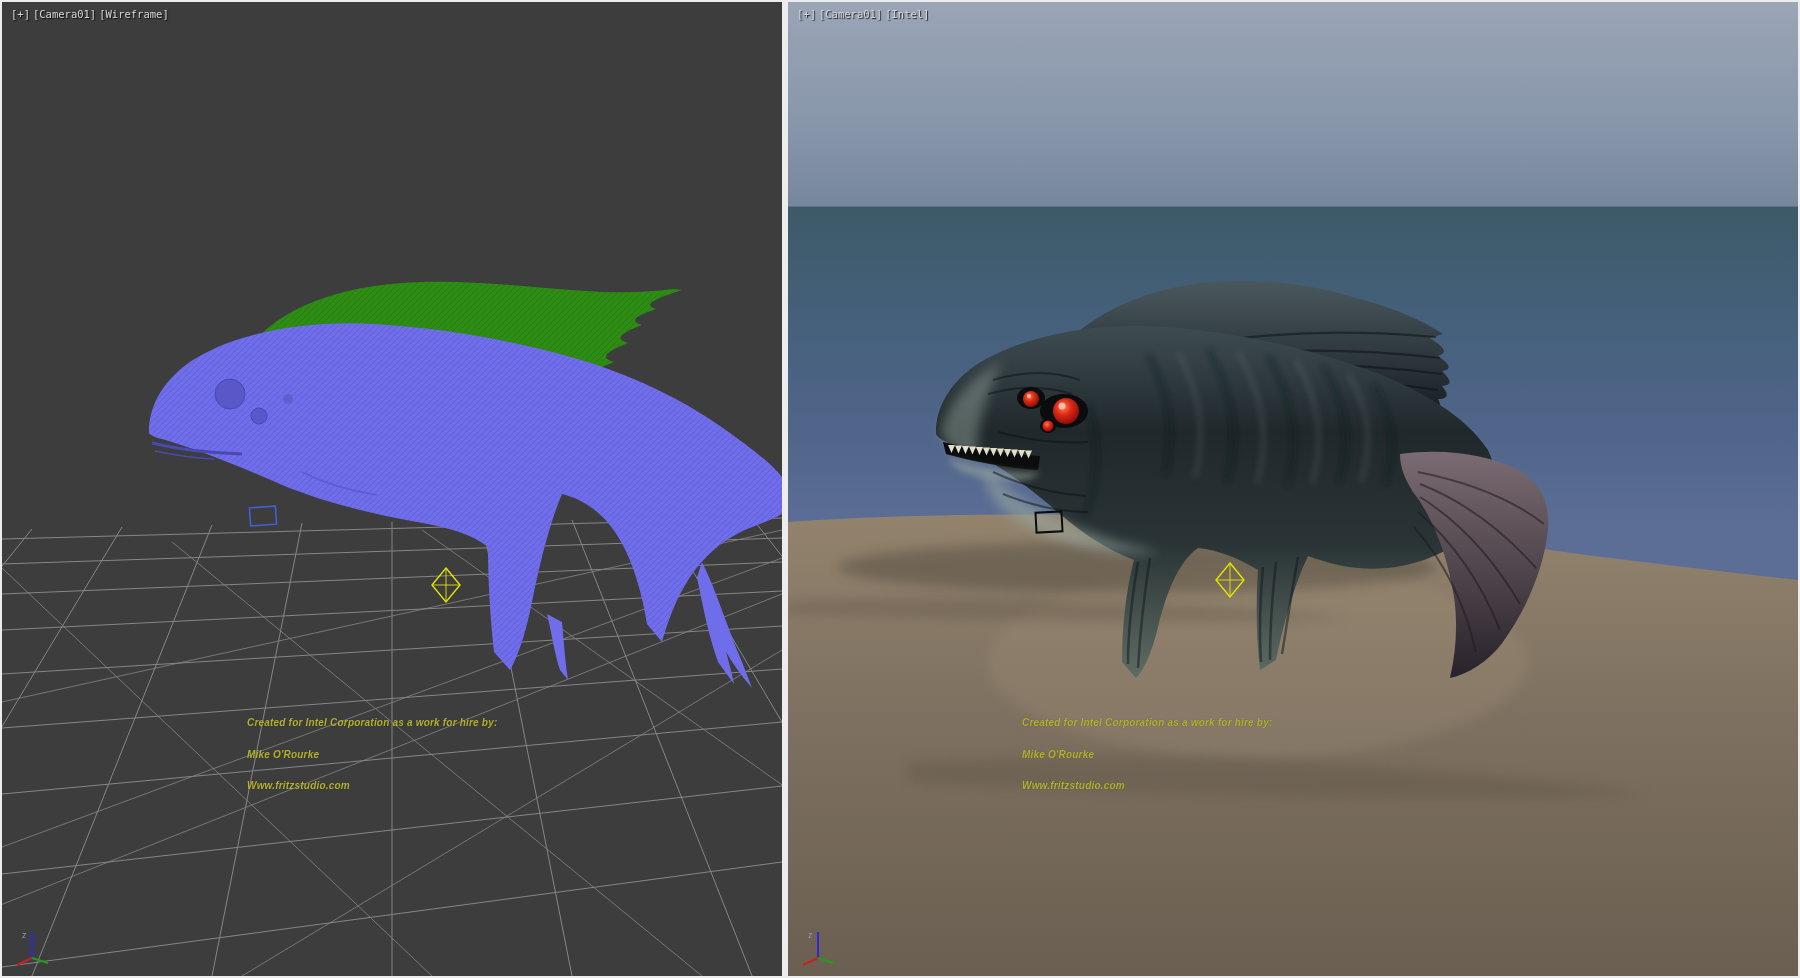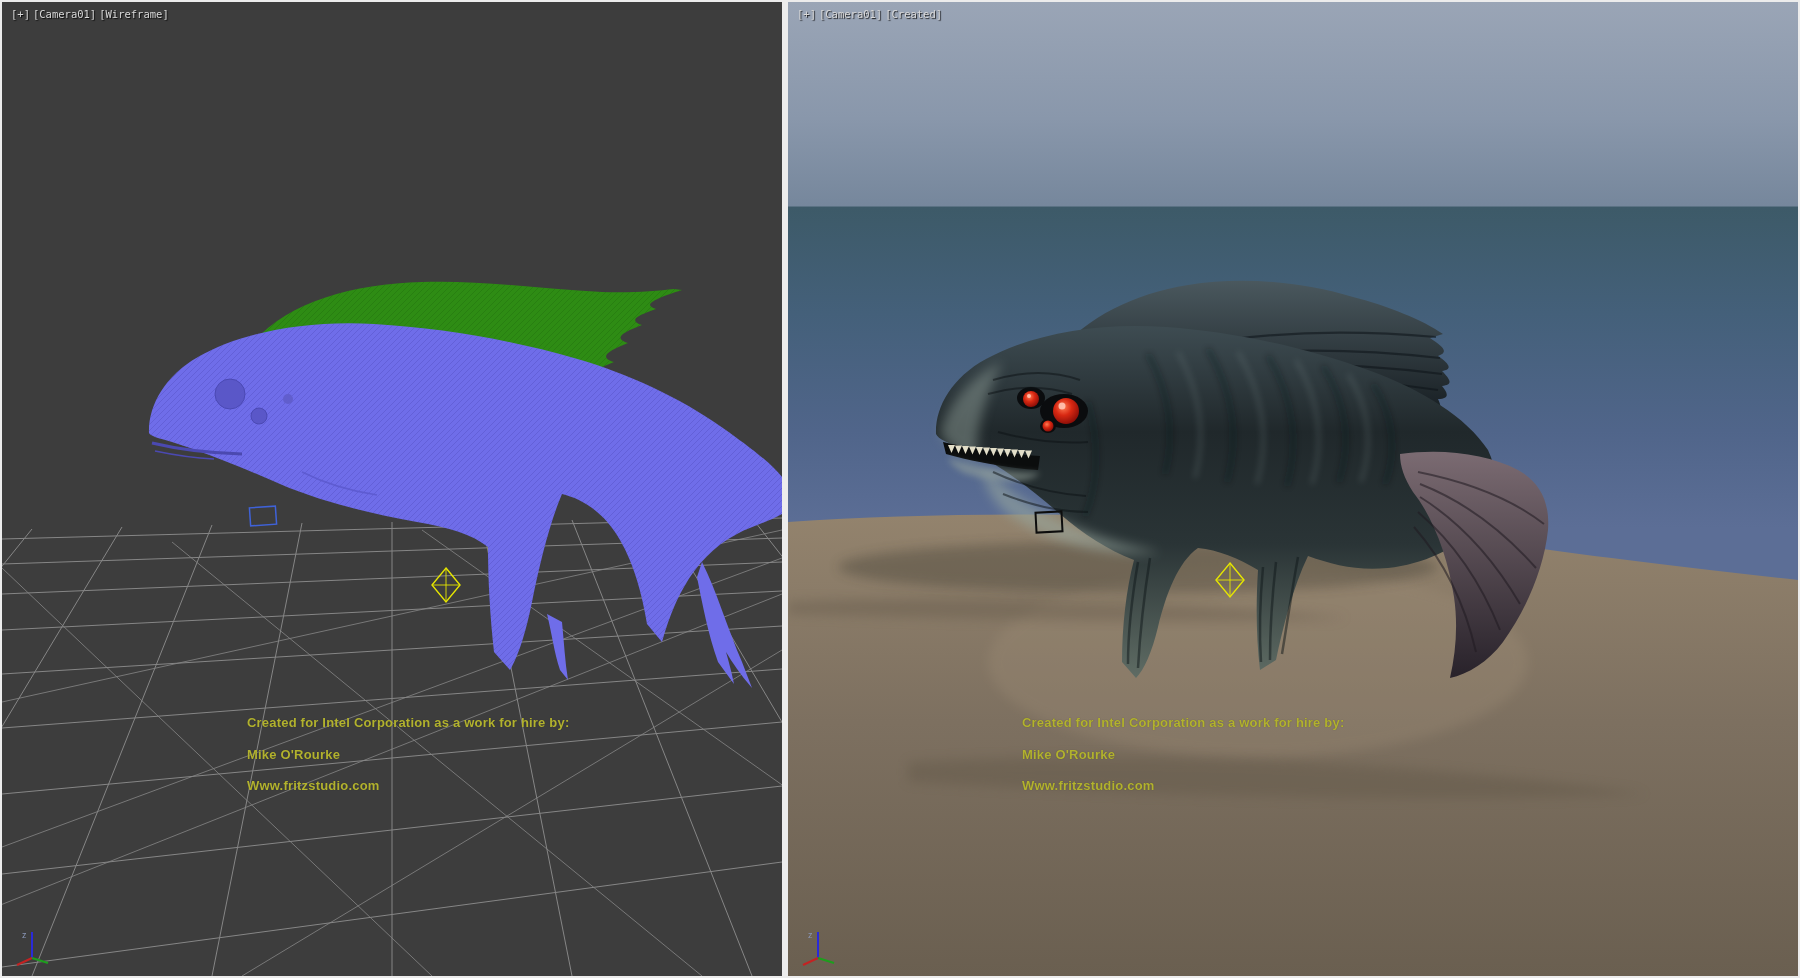--- a/index.html
+++ b/index.html
@@ -26,24 +26,25 @@
   .vp-label {
     position:absolute; top:6px; left:8px; z-index:6;
     font-family:"DejaVu Sans Mono", monospace;
     font-size:10.5px; color:#d9d9d9;
     text-shadow:1px 1px 1px rgba(0,0,0,0.85);
     display:flex; gap:1px; cursor:default; white-space:pre;
   }
   .vp-label span { padding:0 1px; }
   .credit {
     position:absolute; z-index:5;
-    color:#b2b22e; font-size:13px; font-weight:bold;
+    color:#b2b22e; font-size:10px; font-weight:bold;
     line-height:10.5px; letter-spacing:0.2px;
     text-shadow:0 0 1px rgba(0,0,0,0.35);
     white-space:pre;
+    font-style:italic;
   }
   .credit-left  { left:245px; top:695px; }
   .credit-right { left:234px; top:695px; }
   .axis-gizmo { position:absolute; left:12px; bottom:6px; z-index:6; }
 </style>
 </head>
 <body>
 
 <div class="app">
 
@@ -258,21 +259,21 @@
       </g>
       <g transform="translate(442,578)" stroke="#e6e600" fill="none" stroke-width="1.4">
         <path d="M0,-17 L14,0 L0,17 L-14,0 Z"></path>
         <path d="M-14,0 L14,0 M0,-17 L0,17" stroke-width="0.9"></path>
       </g>
     </svg>
 
     <div class="vp-label">
       <span>[+]</span>
       <span>[Camera01]</span>
-      <span>[Created]</span>
+      <span>[Intel]</span>
     </div>
 
     <div class="credit credit-right">
       <div>Created for Intel Corporation as a work for hire by:</div>
       <div>Mike O'Rourke</div>
       <div>Www.fritzstudio.com</div>
     </div>
 
     <svg class="axis-gizmo" width="46" height="46" viewBox="0 0 46 46">
       <line x1="18" y1="34" x2="18" y2="8" stroke="#2a2ad8" stroke-width="2"></line>

